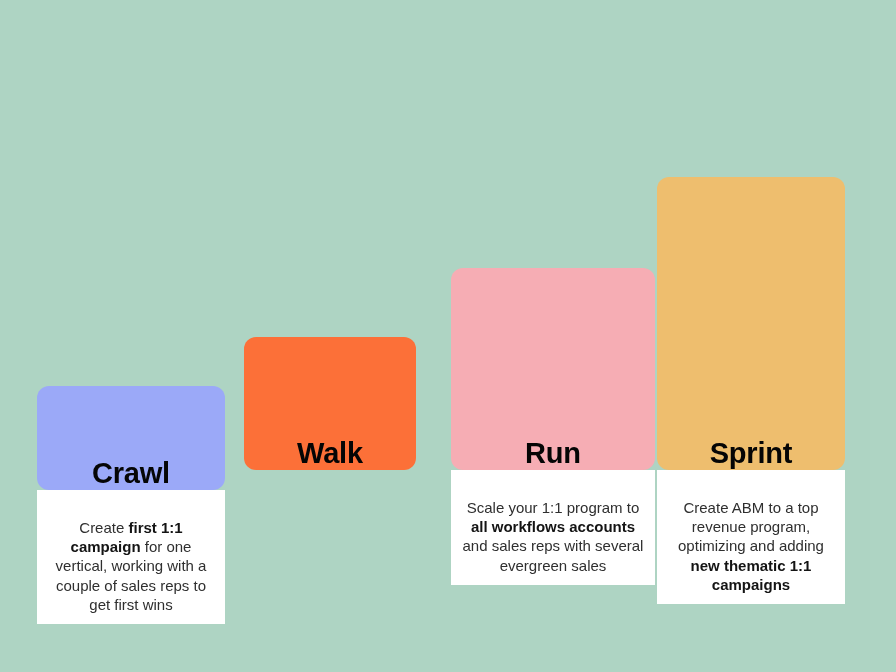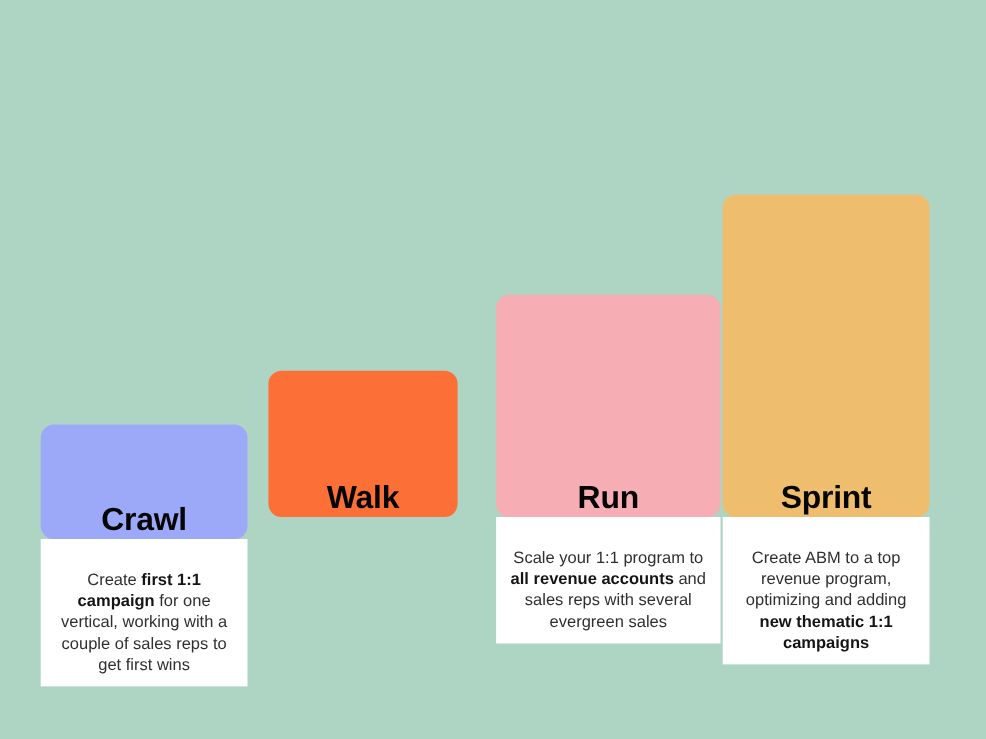--- a/index.html
+++ b/index.html
@@ -86,21 +86,21 @@
     <div class="stage-column" style="left: 244px; top: 337px; width: 172px; height: 244px;">
       <div class="stage-header" style="background: rgb(252, 112, 56); height: 133px;">
         <div class="stage-title">Walk</div>
       </div>
     </div>
     <div class="stage-column" style="left: 451px; top: 268px; width: 204px; height: 313px;">
       <div class="stage-header" style="background: rgb(246, 173, 180); height: 202px;">
         <div class="stage-title">Run</div>
       </div>
       <div class="stage-body">
-        <p class="stage-desc"><span>Scale your 1:1 program to </span><b>all revenue accounts</b><span> and sales reps with several evergreen sales</span></p>
+        <p class="stage-desc"><span>Scale your 1:1 program to </span><b>all workflows accounts</b><span> and sales reps with several evergreen sales</span></p>
       </div>
     </div>
     <div class="stage-column" style="left: 657px; top: 177px; width: 188px; height: 404px;">
       <div class="stage-header" style="background: rgb(238, 190, 110); height: 293px;">
         <div class="stage-title">Sprint</div>
       </div>
       <div class="stage-body">
         <p class="stage-desc"><span>Create ABM to a top revenue program, optimizing and adding </span><b>new thematic 1:1 campaigns</b></p>
       </div>
     </div>

